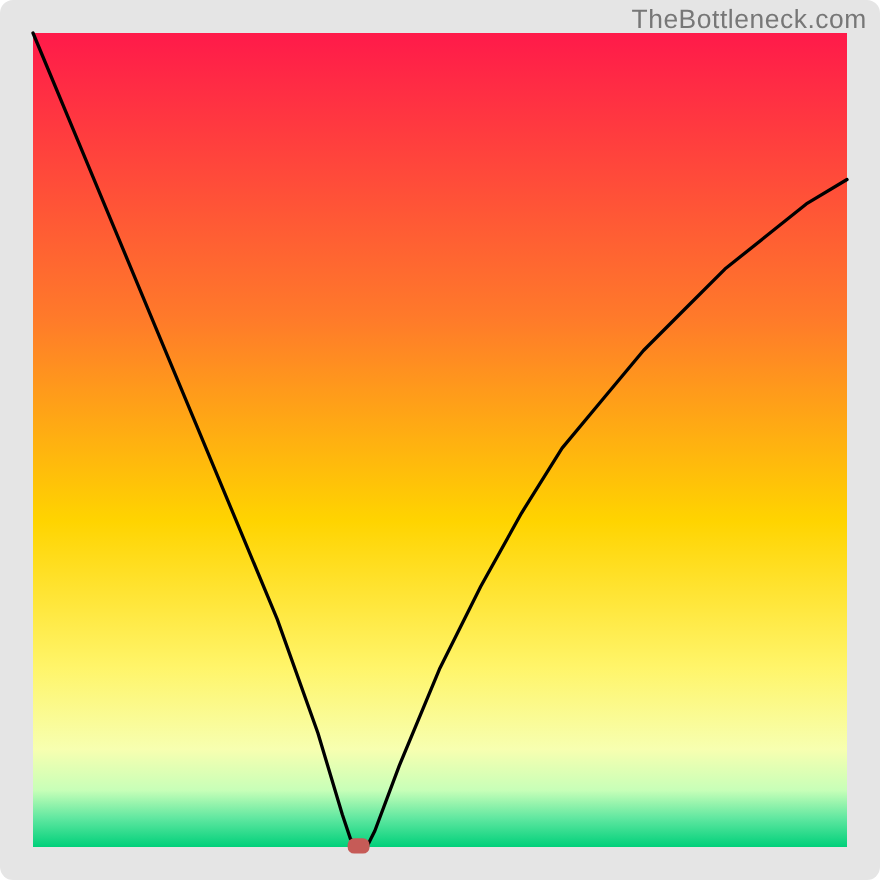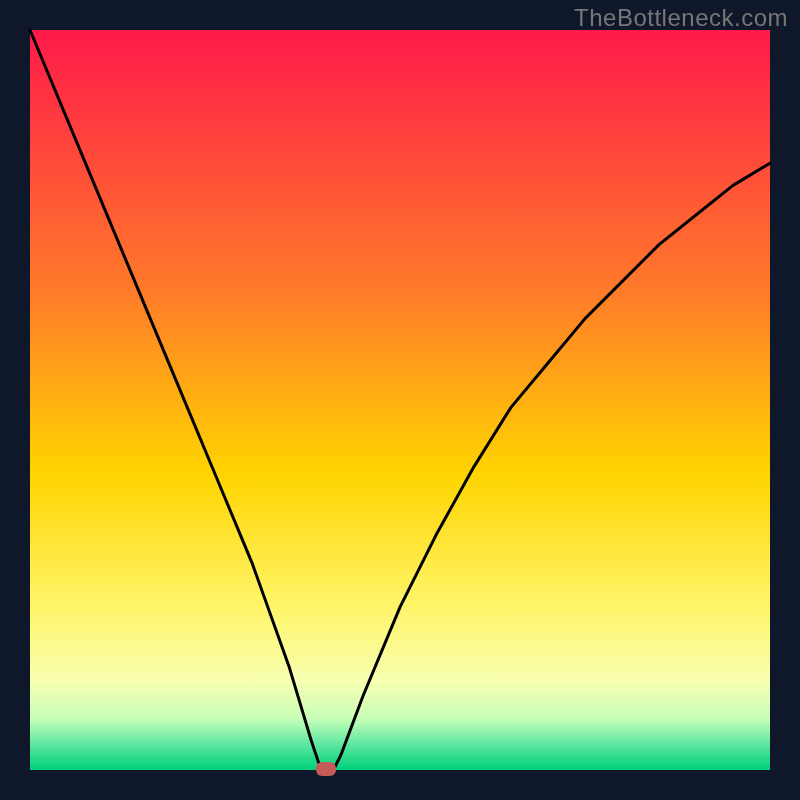--- a/index.html
+++ b/index.html
@@ -9,21 +9,22 @@
     height: 800px;
     background: #ffffff;
     font-family: Arial, Helvetica, sans-serif;
   }
   .frame {
     position: absolute;
     left: 0;
     top: 0;
     width: 800px;
     height: 800px;
-    background: #0f172a;
+    background: #e5e5e5;
+    border-radius: 12px;
   }
   .watermark {
     position: absolute;
     top: 4px;
     right: 12px;
     color: #777;
     font-size: 24px;
     letter-spacing: 0.5px;
     z-index: 50;
   }

